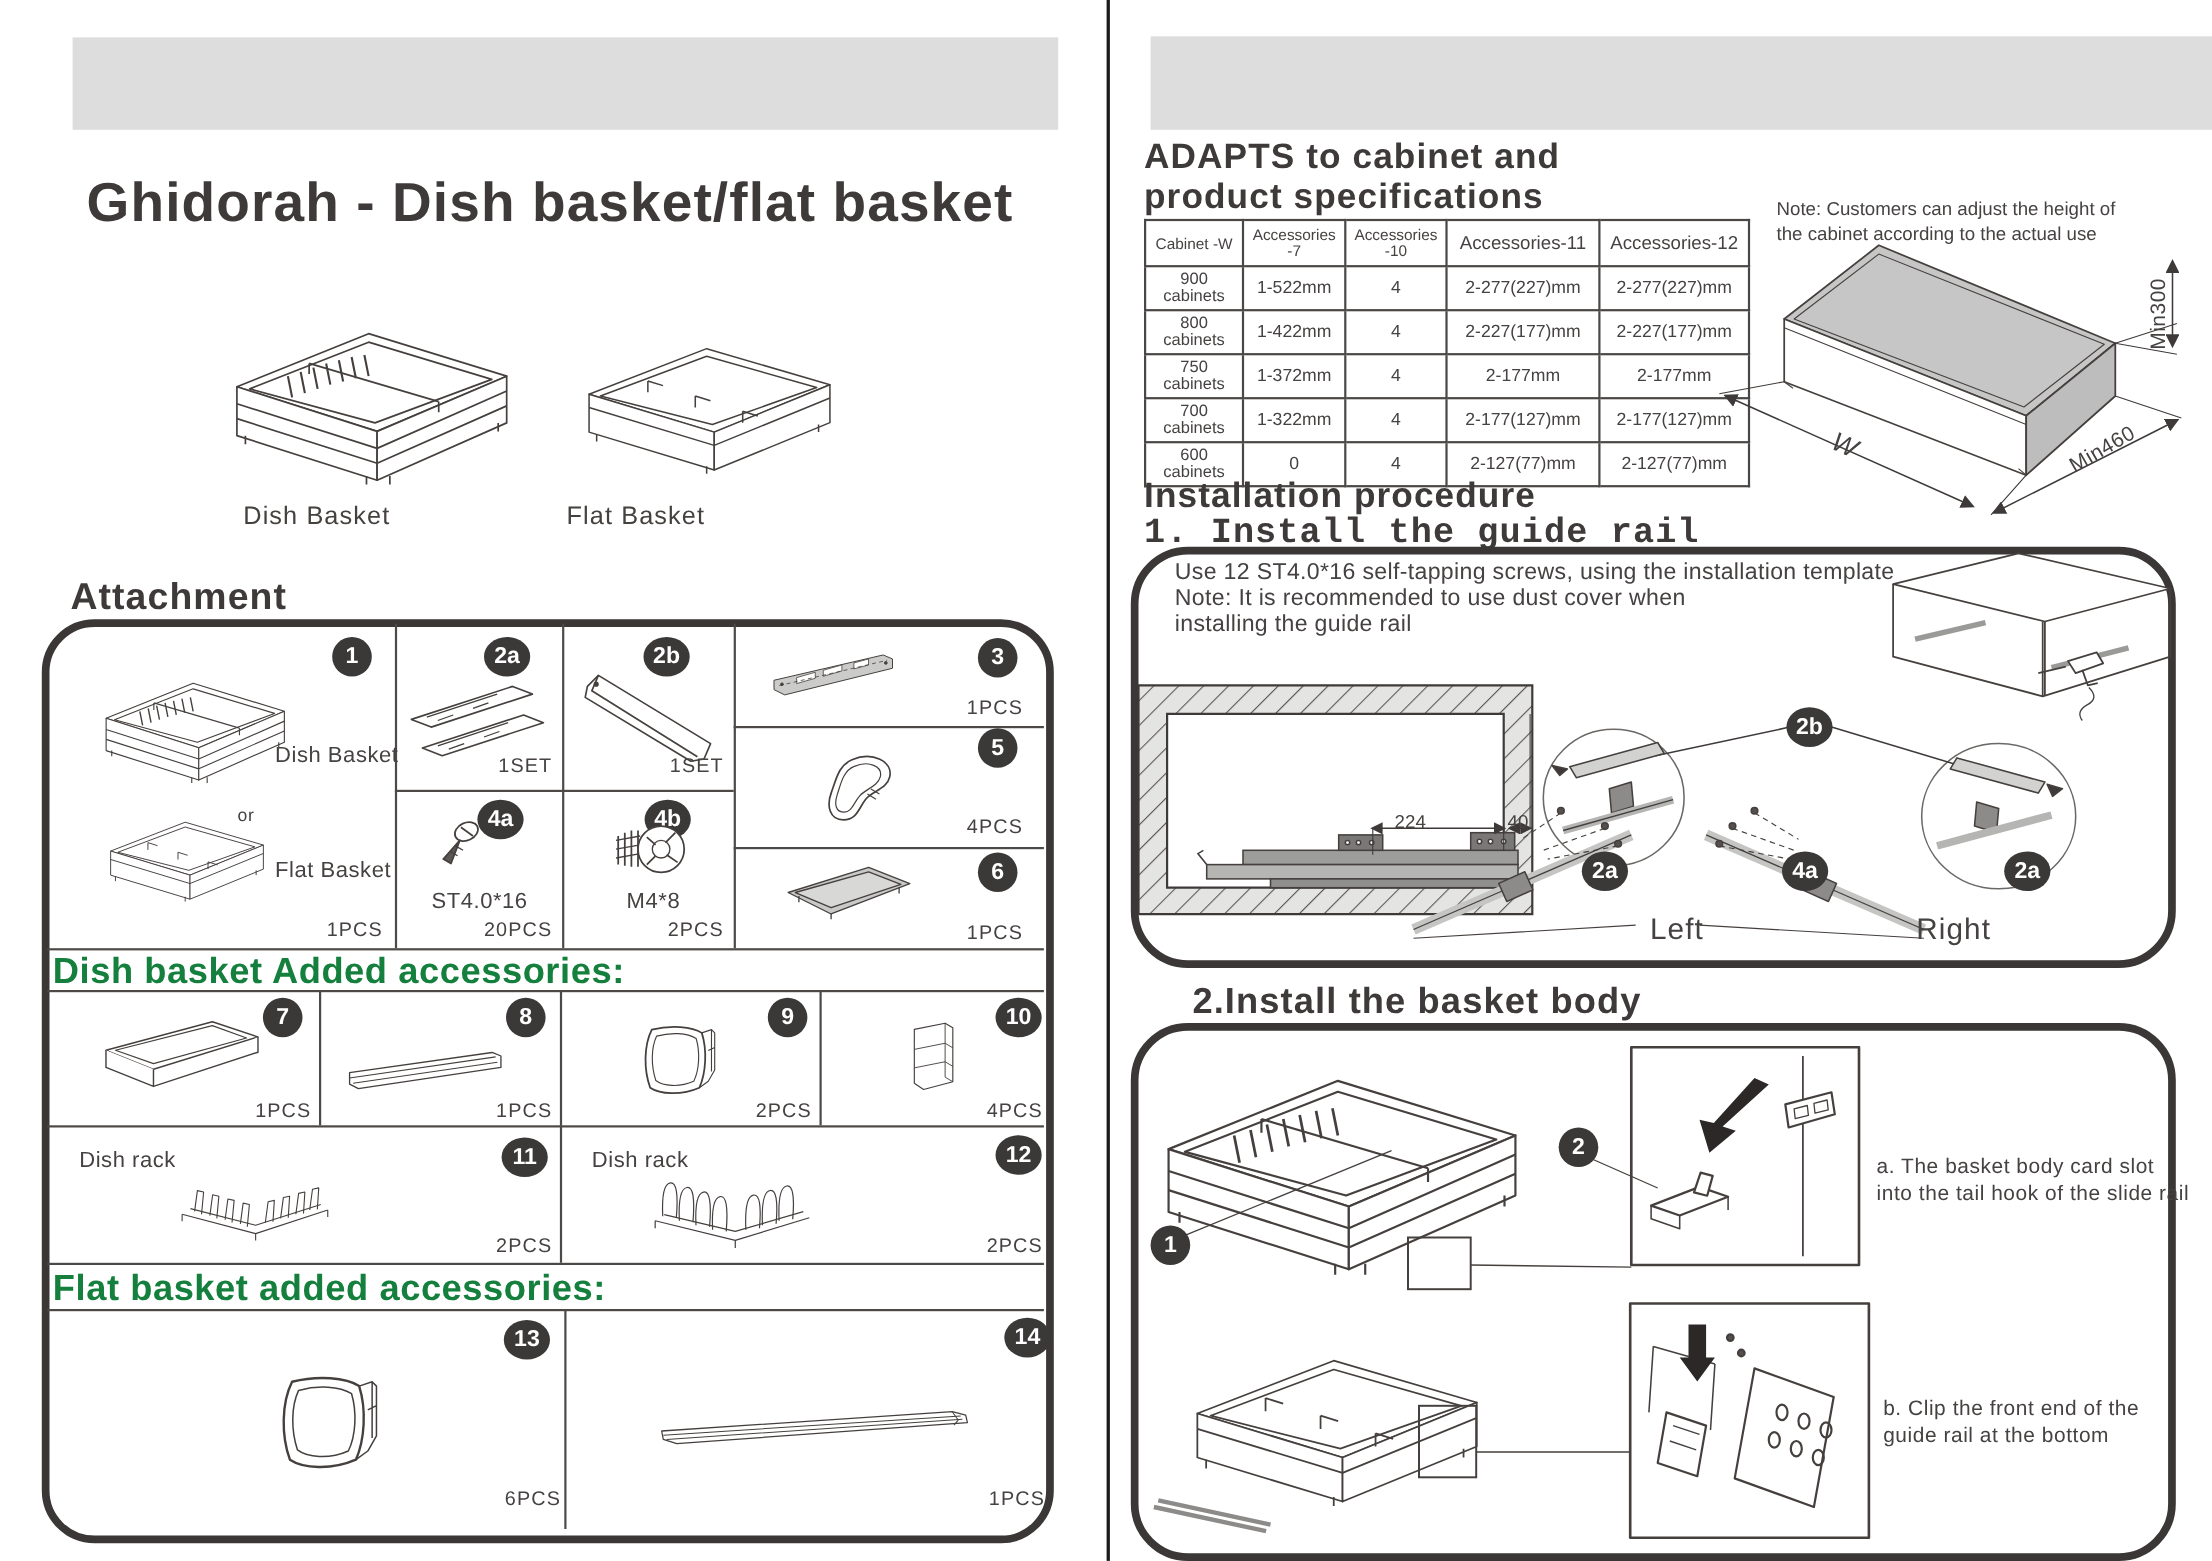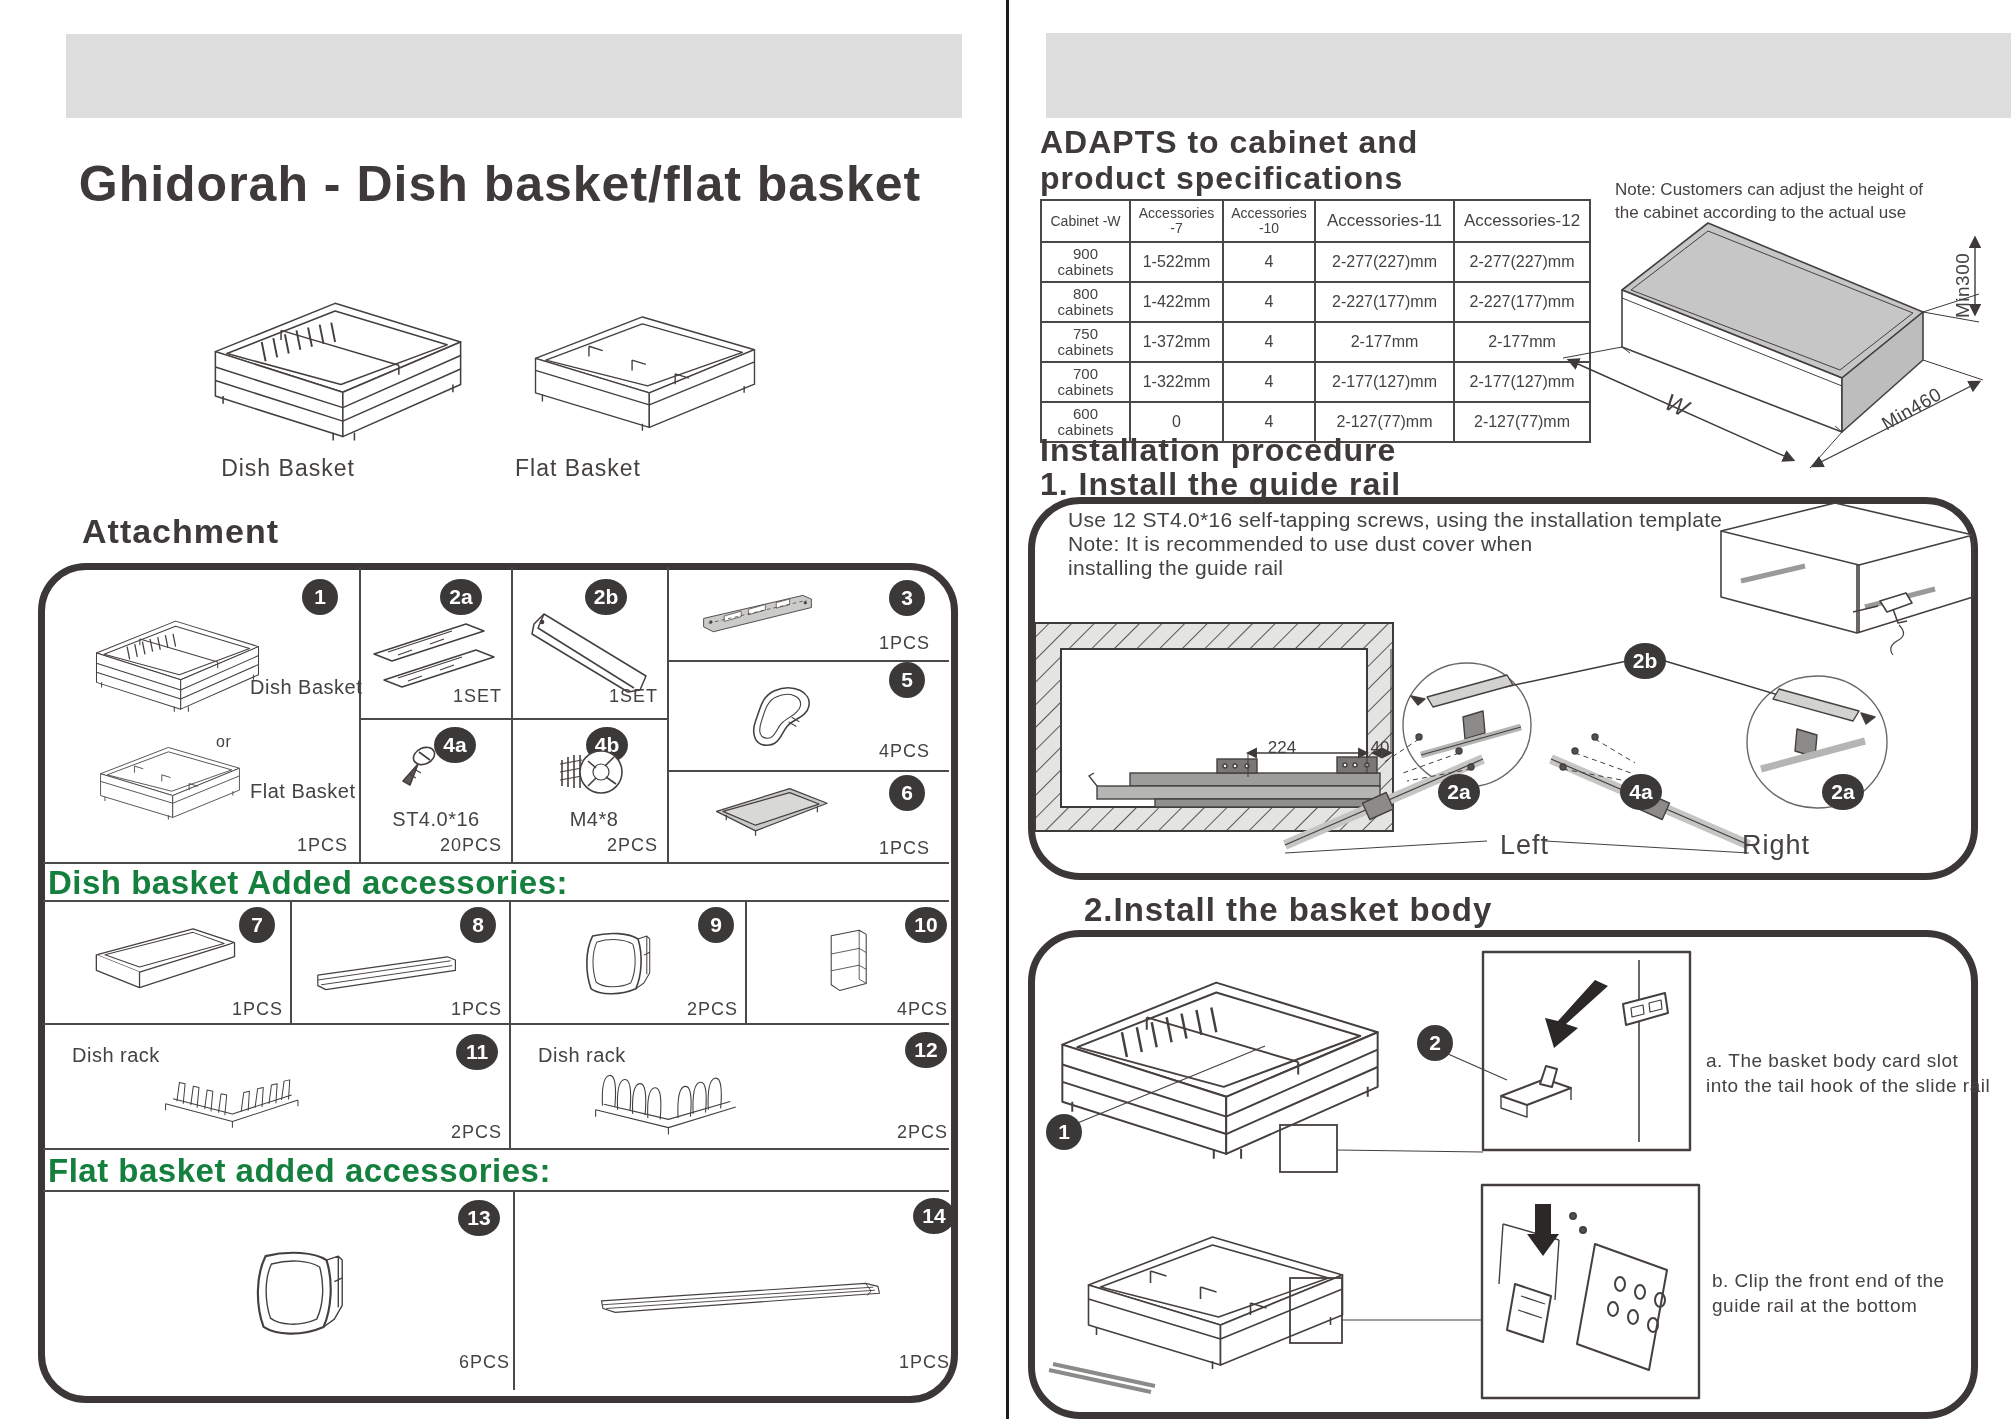--- a/index.html
+++ b/index.html
@@ -147,21 +147,21 @@
 
   <svg class="art" style="left:198px;top:290px;" width="280" height="158" viewBox="0 0 290 160">
       <use href="#sym-dish" width="290" height="160"></use>
     </svg>
   <svg class="art" style="left:520px;top:298px;" width="250" height="150" viewBox="0 0 290 150">
       <use href="#sym-flat" width="290" height="150"></use>
     </svg>
   <span class="caption" style="left:188px;top:455px;width:200px;text-align:center;">Dish Basket</span>
   <span class="caption" style="left:478px;top:455px;width:200px;text-align:center;">Flat Basket</span>
 
-  <div class="h-section" style="left:64px;top:512px;margin-left:18px;">Attachment</div>
+  <div class="h-section" style="left:64px;top:524px;">Attachment</div>
 
   <div class="thickbox" style="left:38px;top:563px;width:906px;height:826px;"></div>
 
   <div class="gl glv" style="left:359px;top:567px;height:295px;"></div>
   <div class="gl glv" style="left:511px;top:567px;height:295px;"></div>
   <div class="gl glv" style="left:667px;top:567px;height:295px;"></div>
   <div class="gl glh" style="left:359px;top:718px;width:308px;"></div>
   <div class="gl glh" style="left:667px;top:660px;width:282px;"></div>
   <div class="gl glh" style="left:667px;top:770px;width:282px;"></div>
   <div class="gl glh" style="left:43px;top:862px;width:906px;"></div>
@@ -369,21 +369,21 @@
       <line x1="258" y1="256" x2="424" y2="172" marker-start="url(#arw)" marker-end="url(#arw)"></line>
       <line x1="420" y1="28" x2="420" y2="104" marker-start="url(#arw)" marker-end="url(#arw)"></line>
       <path d="M368,102 L424,112" stroke-width="1"></path>
     </g>
   </svg>
   <span class="nab" style="left:1672px;top:388px;font-style:italic;font-size:24px;transform:rotate(24deg);transform-origin:0 0;">W</span>
   <span class="nab" style="left:1878px;top:416px;transform:rotate(-30deg);transform-origin:0 0;">Min460</span>
   <span class="nab" style="left:1952px;top:318px;transform:rotate(-90deg);transform-origin:0 0;">Min300</span>
 
   <div class="h-right" style="left:1040px;top:432px;">Installation procedure</div>
-  <div class="h-right" style="left:1040px;top:466px;">1. Install the guide rail</div>
+  <div class="h-right" style="left:1040px;top:466px;font-family:Liberation Mono, monospace;">1. Install the guide rail</div>
 
   <div class="thickbox" style="left:1028px;top:497px;width:936px;height:369px;border-radius:52px;"></div>
   <span class="instr" style="left:1068px;top:508px;">Use 12 ST4.0*16 self-tapping screws, using the installation template</span>
   <span class="instr" style="left:1068px;top:532px;">Note: It is recommended to use dust cover when</span>
   <span class="instr" style="left:1068px;top:556px;">installing the guide rail</span>
 
   <svg class="art" style="left:1035px;top:501px;" width="922" height="358" viewBox="0 0 922 358">
     <defs>
       <pattern id="hat" width="16" height="16" patternUnits="userSpaceOnUse" patternTransform="rotate(45)">
         <rect width="16" height="16" fill="#e4e4e3"></rect>

